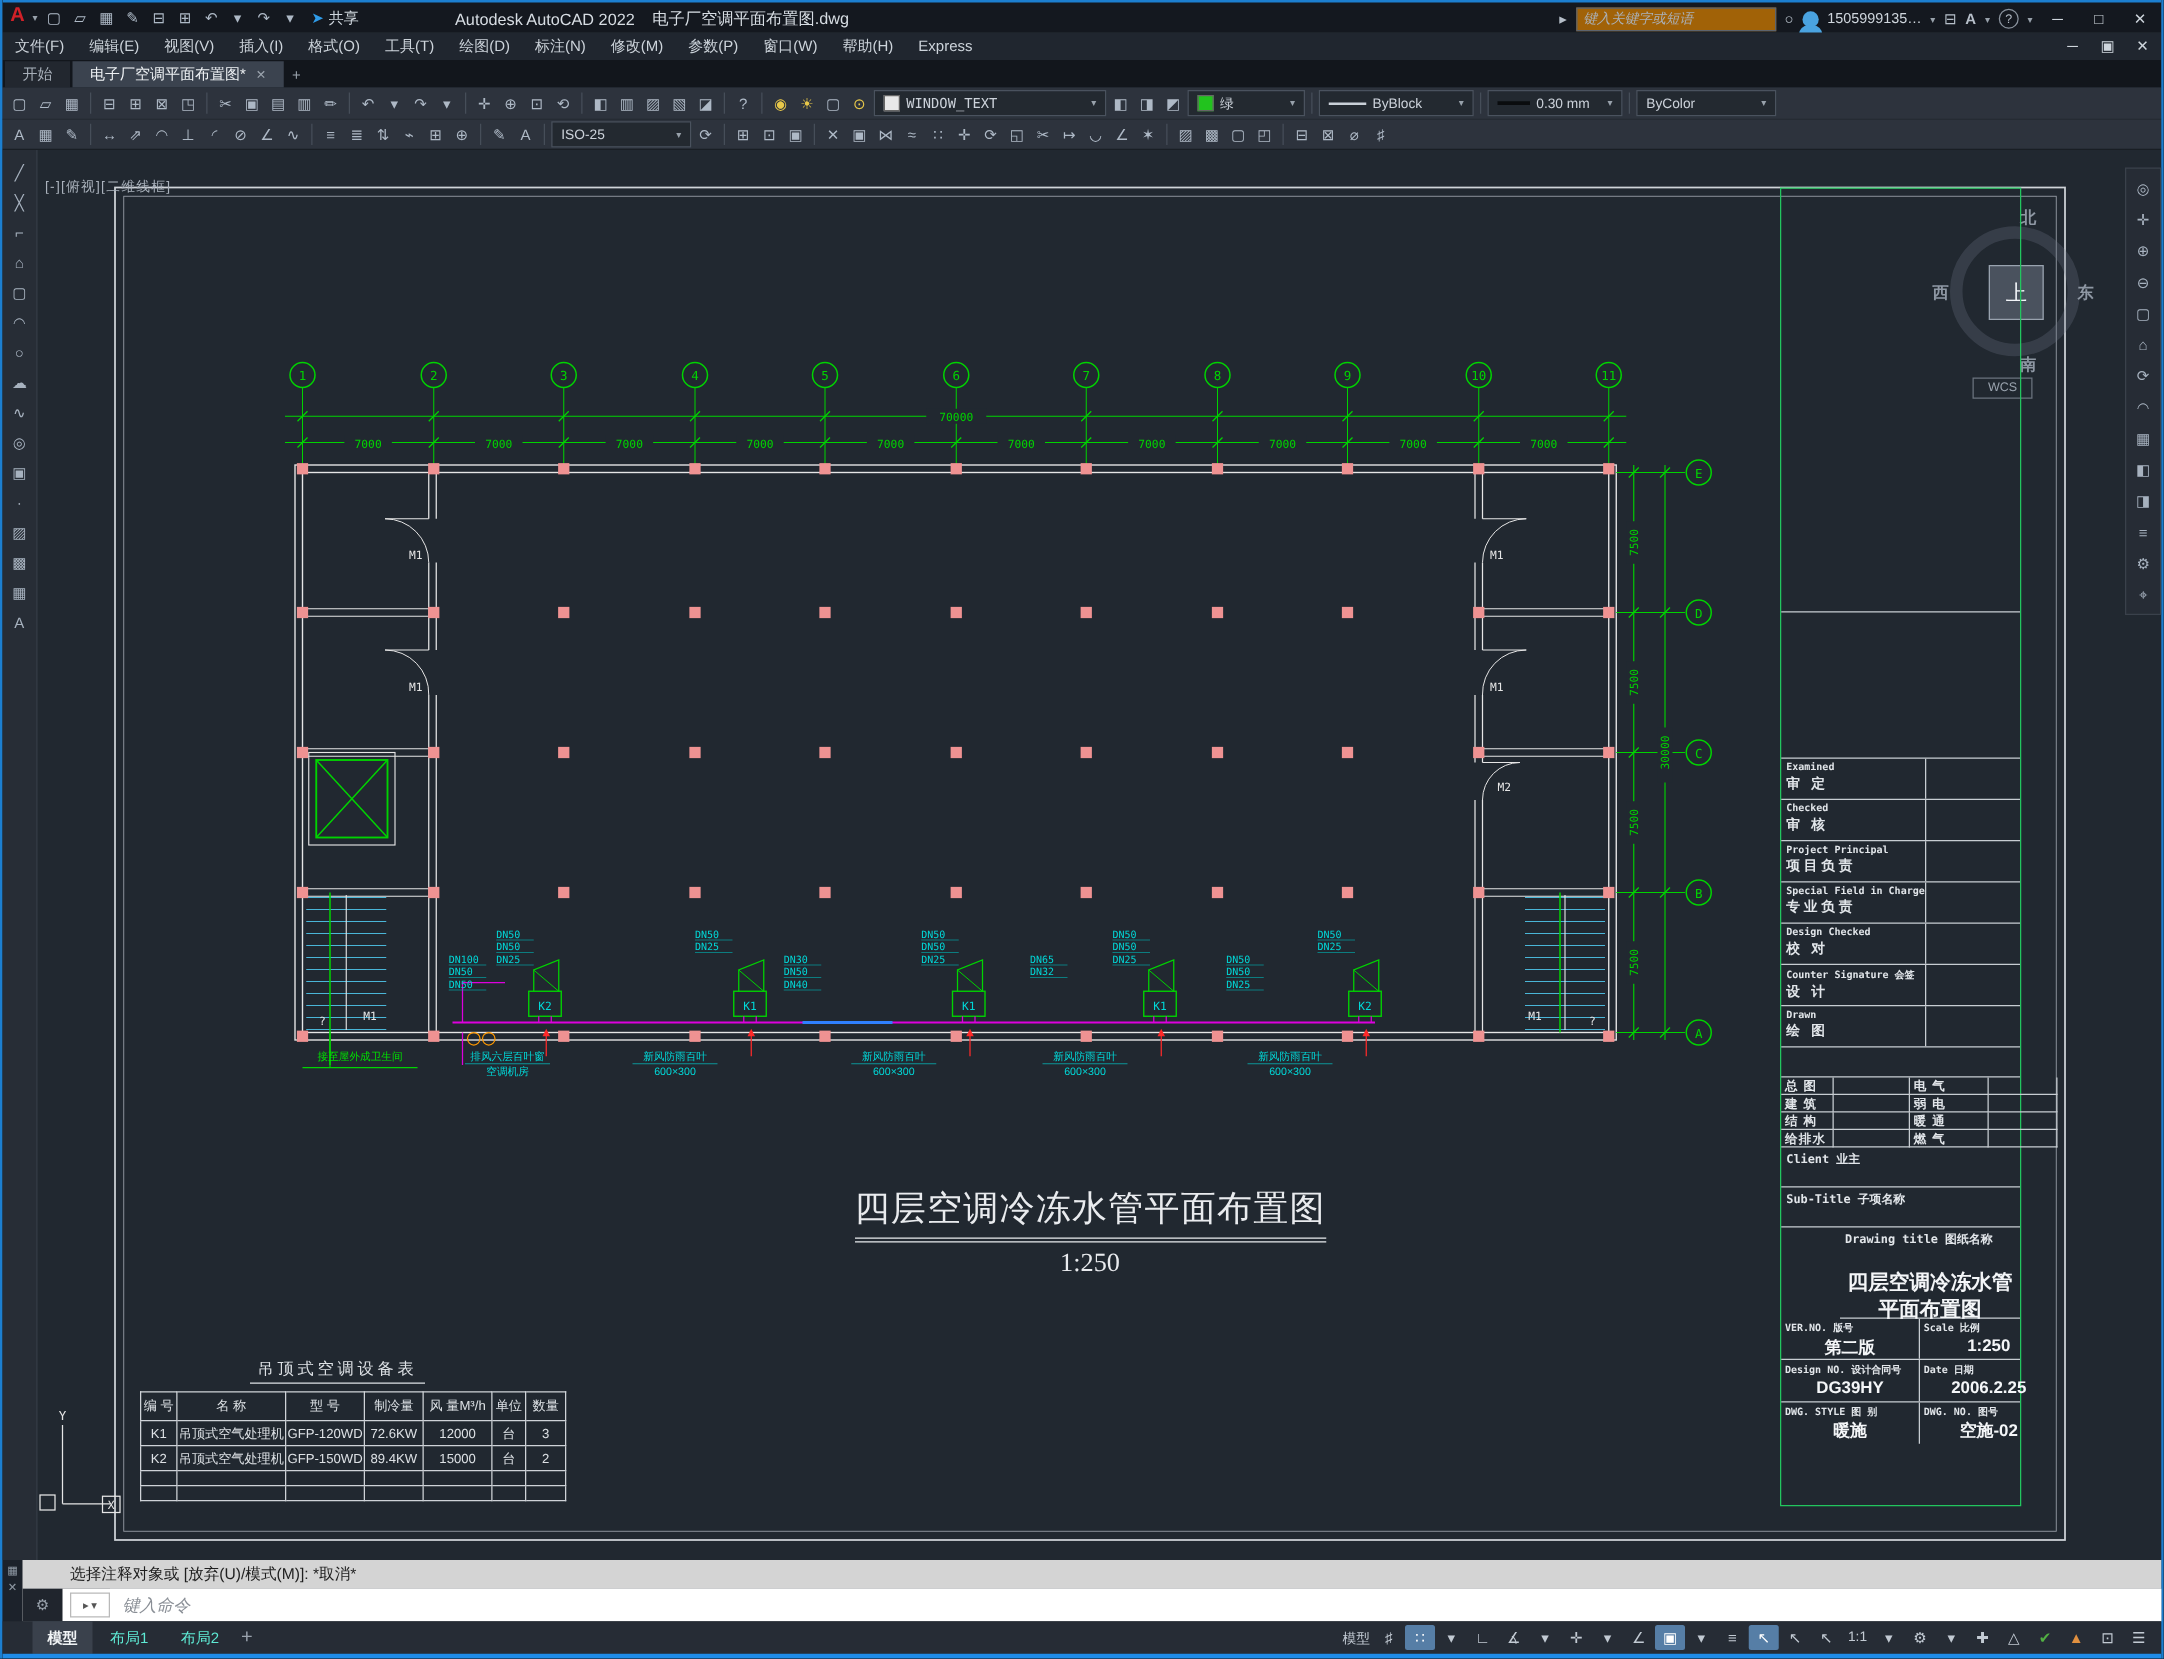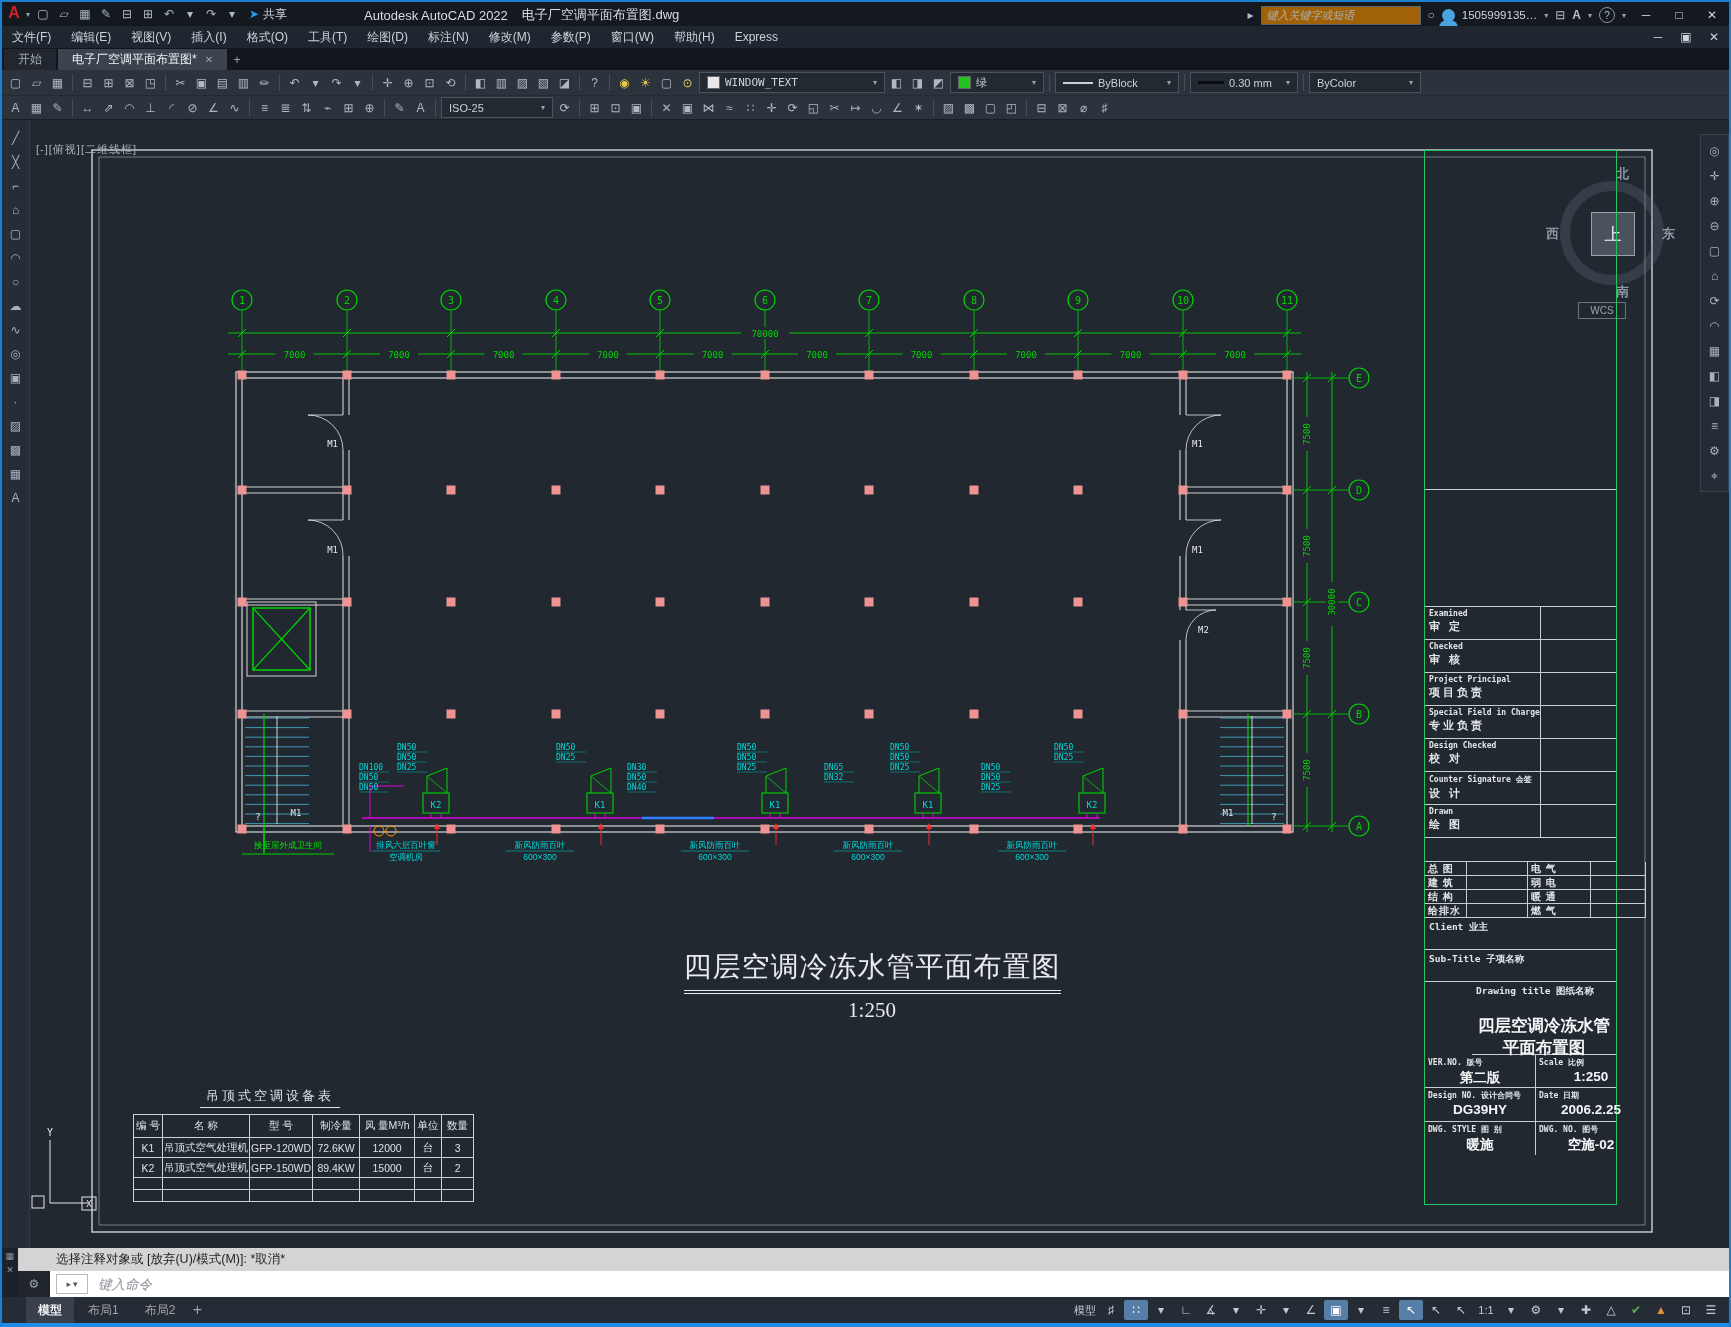--- a/index.html
+++ b/index.html
@@ -66,21 +66,21 @@
   #wcs{position:absolute;left:1576px;top:182px;width:46px;height:15px;border:1px solid #6b737e;color:#9aa3ae;
        font-size:10px;display:flex;align-items:center;justify-content:center;}
   
   #plan-title{position:absolute;left:655px;top:828px;width:430px;text-align:center;color:#e9ebee;}
   #plan-title .t1{font-size:28px;letter-spacing:1px;display:inline-block;border-bottom:4px double #e9ebee;padding-bottom:4px;}
   #plan-title .t2{font-size:21px;margin-top:4px;font-family:"Liberation Serif",serif;}
   
   #equip{position:absolute;left:110px;top:966px;color:#dde1e5;}
   #equip .etitle{font-size:13px;letter-spacing:3px;border-bottom:1px solid #dde1e5;display:inline-block;
                  margin-left:88px;margin-bottom:6px;padding:0 6px 2px;}
-  #equip table{border-collapse:collapse;margin-left:21px;}
+  #equip table{border-collapse:collapse;}
   #equip td,#equip th{border:1px solid #cfd3d8;font-size:10.5px;font-weight:normal;text-align:center;padding:0 1px;
                       white-space:nowrap;overflow:hidden;}
   #equip .hrow th{height:22px;}
   #equip .drow td{height:19px;}
   #equip .erow td{height:11px;}
   
   #titleblock{position:absolute;left:1422px;top:30px;width:193px;height:1055px;border:1px solid #22c55e;
               box-sizing:border-box;color:#e2e6ea;}
   .tb-cell{border-bottom:1px solid #c8cdd2;box-sizing:border-box;position:relative;}
   .sgn{height:33px;padding:2px 4px;}
@@ -105,21 +105,21 @@
             font-size:12.5px;display:flex;align-items:center;padding-left:38px;box-sizing:border-box;}
   #cmd-row{position:absolute;left:16px;top:1271px;width:1715px;height:26px;background:#ffffff;display:flex;align-items:center;box-sizing:border-box;}
   #cmd-wrench{width:32px;height:26px;background:#20252d;color:#9aa3ad;display:flex;align-items:center;justify-content:center;font-size:12px;}
   #cmd-dd{width:30px;height:18px;border:1px solid #b9b9b9;margin-left:6px;display:flex;align-items:center;justify-content:center;
           color:#555;font-size:9px;gap:2px;}
   #cmd-input{flex:1;border:none;outline:none;font-size:13px;height:24px;padding-left:10px;font-style:italic;color:#333;}
   #cmd-input::placeholder{color:#8a8f96;font-style:italic;font-size:13.5px;}
   
   #bottombar{position:absolute;left:0;top:1297px;width:100%;height:26px;background:#262c35;display:flex;align-items:center;box-sizing:border-box;}
   #layout-tabs{display:flex;align-items:center;margin-left:24px;gap:2px;height:100%;}
-  .ltab{padding:0 12px;height:100%;display:flex;align-items:center;color:#a3a3a3;font-size:12px;}
+  .ltab{padding:0 12px;height:100%;display:flex;align-items:center;color:#5eead4;font-size:12px;}
   .ltab.active{background:#3a414c;color:#f0f3f5;font-weight:bold;}
   #statusicons{margin-left:auto;display:flex;align-items:center;gap:1px;margin-right:6px;}
   .sic{min-width:20px;height:20px;display:flex;align-items:center;justify-content:center;color:#c2cad3;font-size:12px;border-radius:2px;padding:0 2px;}
   .sic.hl{background:#567ea6;color:#fff;}
   .sic.txt{font-size:11px;}
   .sic.org{color:#e09040;}
   .sic.grn{color:#52b043;}
   #blueline{position:absolute;left:0;top:1323px;width:100%;height:4px;background:#1f8ce8;}
 </style>
 </head>

